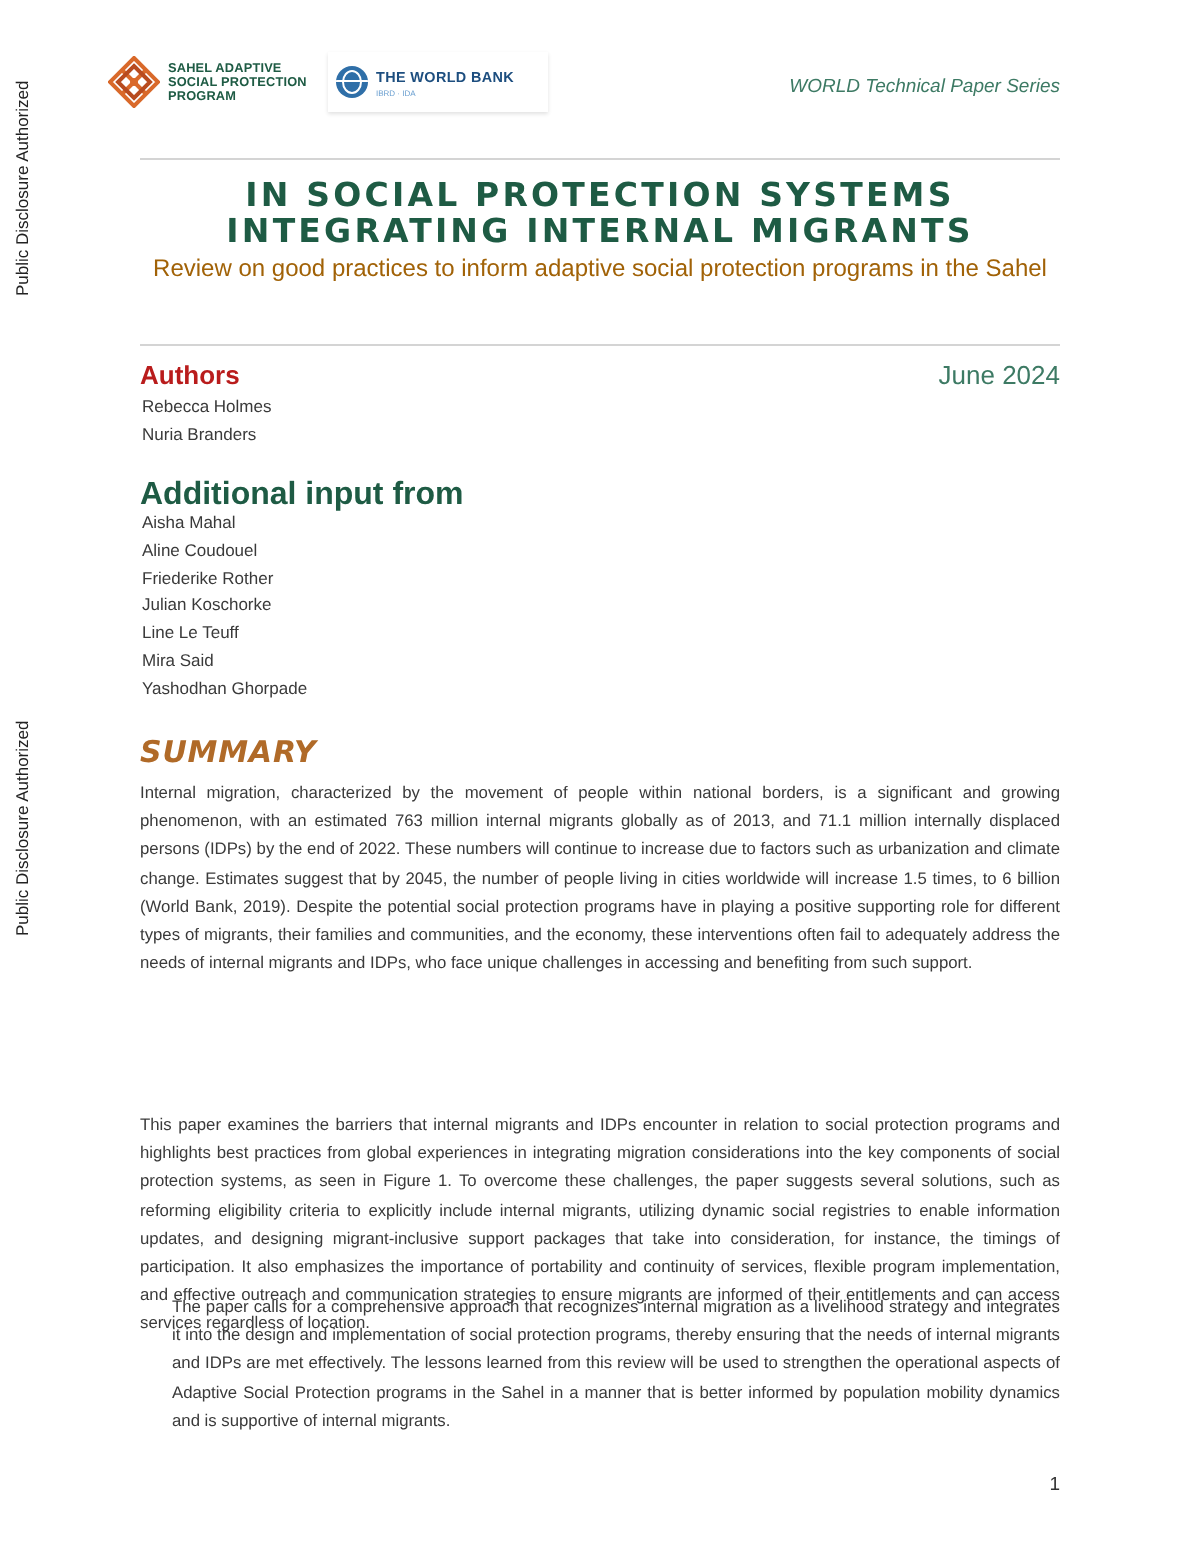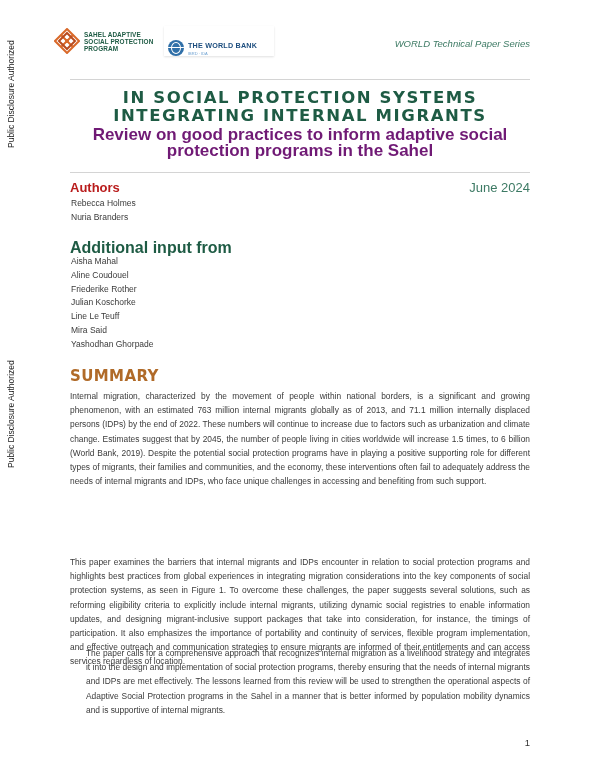--- a/index.html
+++ b/index.html
@@ -8,45 +8,45 @@
   .side-stamp span { position:absolute; left:6px; transform:rotate(-90deg); transform-origin:left top; display:block; }
   .stamp1 { top:0; }
   .stamp1 span { top:148px; }
   .stamp2 { top:0; }
   .stamp2 span { top:468px; }
 
   .header { position:absolute; top:24px; left:52px; right:70px; height:40px; }
   .logo-saspp { position:absolute; left:2px; top:4px; display:flex; align-items:center; }
   .knot { width:26px; height:26px; position:relative; }
   .saspp-text { margin-left:4px; font-size:6.4px; font-weight:bold; line-height:7px; color:#1e5b44; letter-spacing:0.1px; }
-  .logo-wb { position:absolute; left:112px; top:2px; width:110px; height:30px; background:#fff; box-shadow:0 1px 2px rgba(0,0,0,0.12); display:flex; align-items:flex-end; padding-left:4px; box-sizing:border-box; }
+  .logo-wb { position:absolute; left:112px; top:2px; width:110px; height:30px; background:#fff; box-shadow:0 1px 2px rgba(0,0,0,0.12); display:flex; align-items:center; padding-left:4px; box-sizing:border-box; }
   .globe { width:16px; height:16px; border-radius:50%; background:#2f6fa8; position:relative; overflow:hidden; }
   .globe:before { content:""; position:absolute; left:3px; top:2px; width:10px; height:12px; border:1px solid #fff; border-radius:50%; box-sizing:border-box; }
   .globe:after { content:""; position:absolute; left:0; top:7px; width:16px; height:1px; background:#fff; }
   .wb-text { margin-left:4px; }
   .wb-name { font-size:7.2px; font-weight:bold; color:#1d4e7f; letter-spacing:0.2px; }
   .wb-sub { font-size:4px; color:#6a9fd0; margin-top:1px; }
   .series { position:absolute; right:0; top:14px; font-size:9.5px; font-style:italic; color:#3d7a64; }
 
   .rule { position:absolute; left:70px; right:70px; height:1px; background:#d4d4d4; }
   .rule1 { top:79px; }
   .rule2 { top:172px; }
 
   .title { position:absolute; top:89px; left:60px; right:60px; text-align:center; color:#1e5b44; }
   .title h1 { margin:0; font-size:16.5px; line-height:18px; font-weight:900; letter-spacing:1.6px; font-family:"DejaVu Sans", sans-serif; }
-  .title h2 { margin:2px 0 0; font-size:17px; line-height:15.5px; font-weight:bold; color:#701a75; }
+  .title h2 { margin:2px 0 0; font-size:12px; line-height:15.5px; font-weight:normal; color:#a16207; }
 
   .authors-h { position:absolute; top:180px; left:70px; font-size:13px; font-weight:bold; color:#b91c1c; }
   .date { position:absolute; top:180px; right:70px; font-size:13px; color:#3d7a64; }
   .names { position:absolute; left:71px; font-size:8.5px; line-height:13.8px; color:#3a3a3a; }
   .names1 { top:197px; }
   .addl-h { position:absolute; top:239px; left:70px; font-size:16px; font-weight:bold; color:#1e5b44; }
   .names2 { top:255px; }
 
-  .summary-h { position:absolute; top:367px; left:70px; font-size:15px; font-weight:900; color:#b06a28; letter-spacing:0.4px; font-family:"DejaVu Sans", sans-serif; }
+  .summary-h { position:absolute; top:367px; left:70px; font-size:15px; font-weight:900; color:#b06a28; letter-spacing:0.4px; font-family:"DejaVu Sans", sans-serif;font-style:italic; }
   .para { position:absolute; left:70px; right:70px; font-size:8.4px; line-height:14.2px; text-align:justify; color:#3a3a3a; margin:0; }
   .p1 { top:389px; }
   .p2 { top:515px;margin-top:40px; }
   .p3 { top:646px;margin-left:16px; }
   .pageno { position:absolute; top:737px; right:70px; font-size:9.5px; color:#333; }
 </style>
 </head>
 <body>
 
 <div class="side-stamp stamp1">

